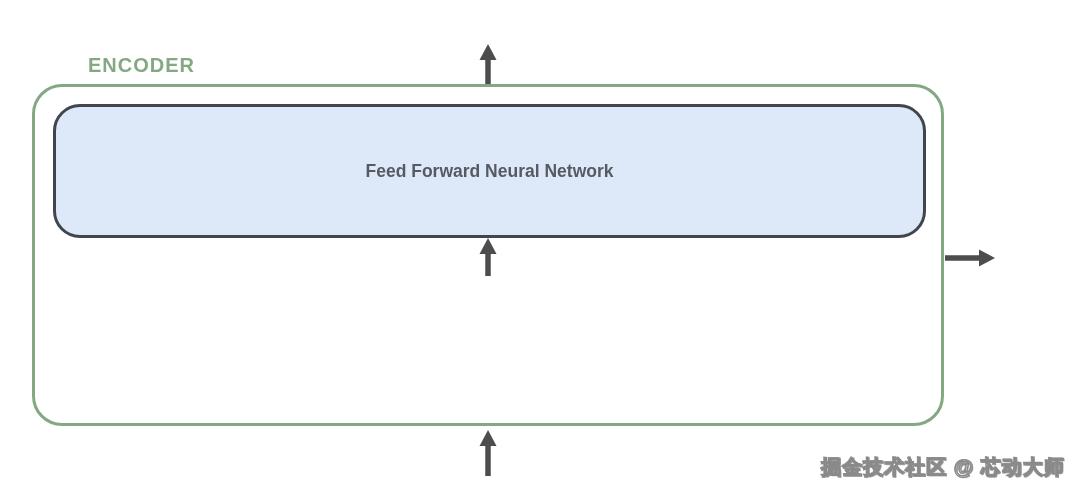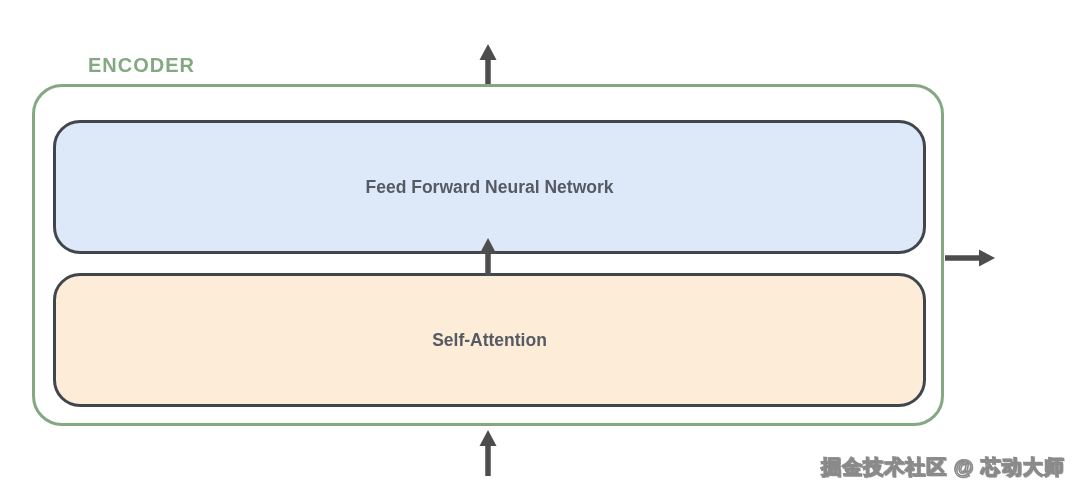--- a/index.html
+++ b/index.html
@@ -52,21 +52,21 @@
     height: 134px;
     border: 3.5px solid var(--block-border);
     border-radius: 27px;
     display: flex;
     align-items: center;
     justify-content: center;
     font-size: 17.5px;
     font-weight: 600;
     color: var(--block-text);
   }
-  .block.ffn { top: 104px; background: var(--ffn-fill); margin-top: 16px; }
+  .block.ffn { top: 104px; background: var(--ffn-fill); }
   .block.attn { top: 273px; background: var(--attention-fill); }
   .arrow { position: absolute; color: var(--arrow); }
   .arrow svg { display: block; }
   .arrow-top { left: 477px; top: 44px; }
   .arrow-mid { left: 477px; top: 238px; }
   .arrow-bottom { left: 477px; top: 430px; }
   .arrow-right { left: 945px; top: 247px; }
   .watermark {
     position: absolute;
     right: 10px;
@@ -86,23 +86,20 @@
 <div class="canvas">
 
   <div class="encoder-label">ENCODER</div>
 
   <div class="encoder-box"></div>
 
   <div class="block ffn">
     <span>Feed Forward Neural Network</span>
   </div>
 
-  <div class="block attn">
-    <span>Self-Attention</span>
-  </div>
 
   <span class="arrow arrow-top">
     <svg width="22" height="40" viewBox="0 0 22 40" aria-hidden="true">
       <line x1="11" y1="13" x2="11" y2="40" stroke="currentColor" stroke-width="5.5"></line>
       <polygon points="11,0 2.5,16 19.5,16" fill="currentColor"></polygon>
     </svg>
   </span>
 
   <span class="arrow arrow-mid">
     <svg width="22" height="38" viewBox="0 0 22 38" aria-hidden="true">

